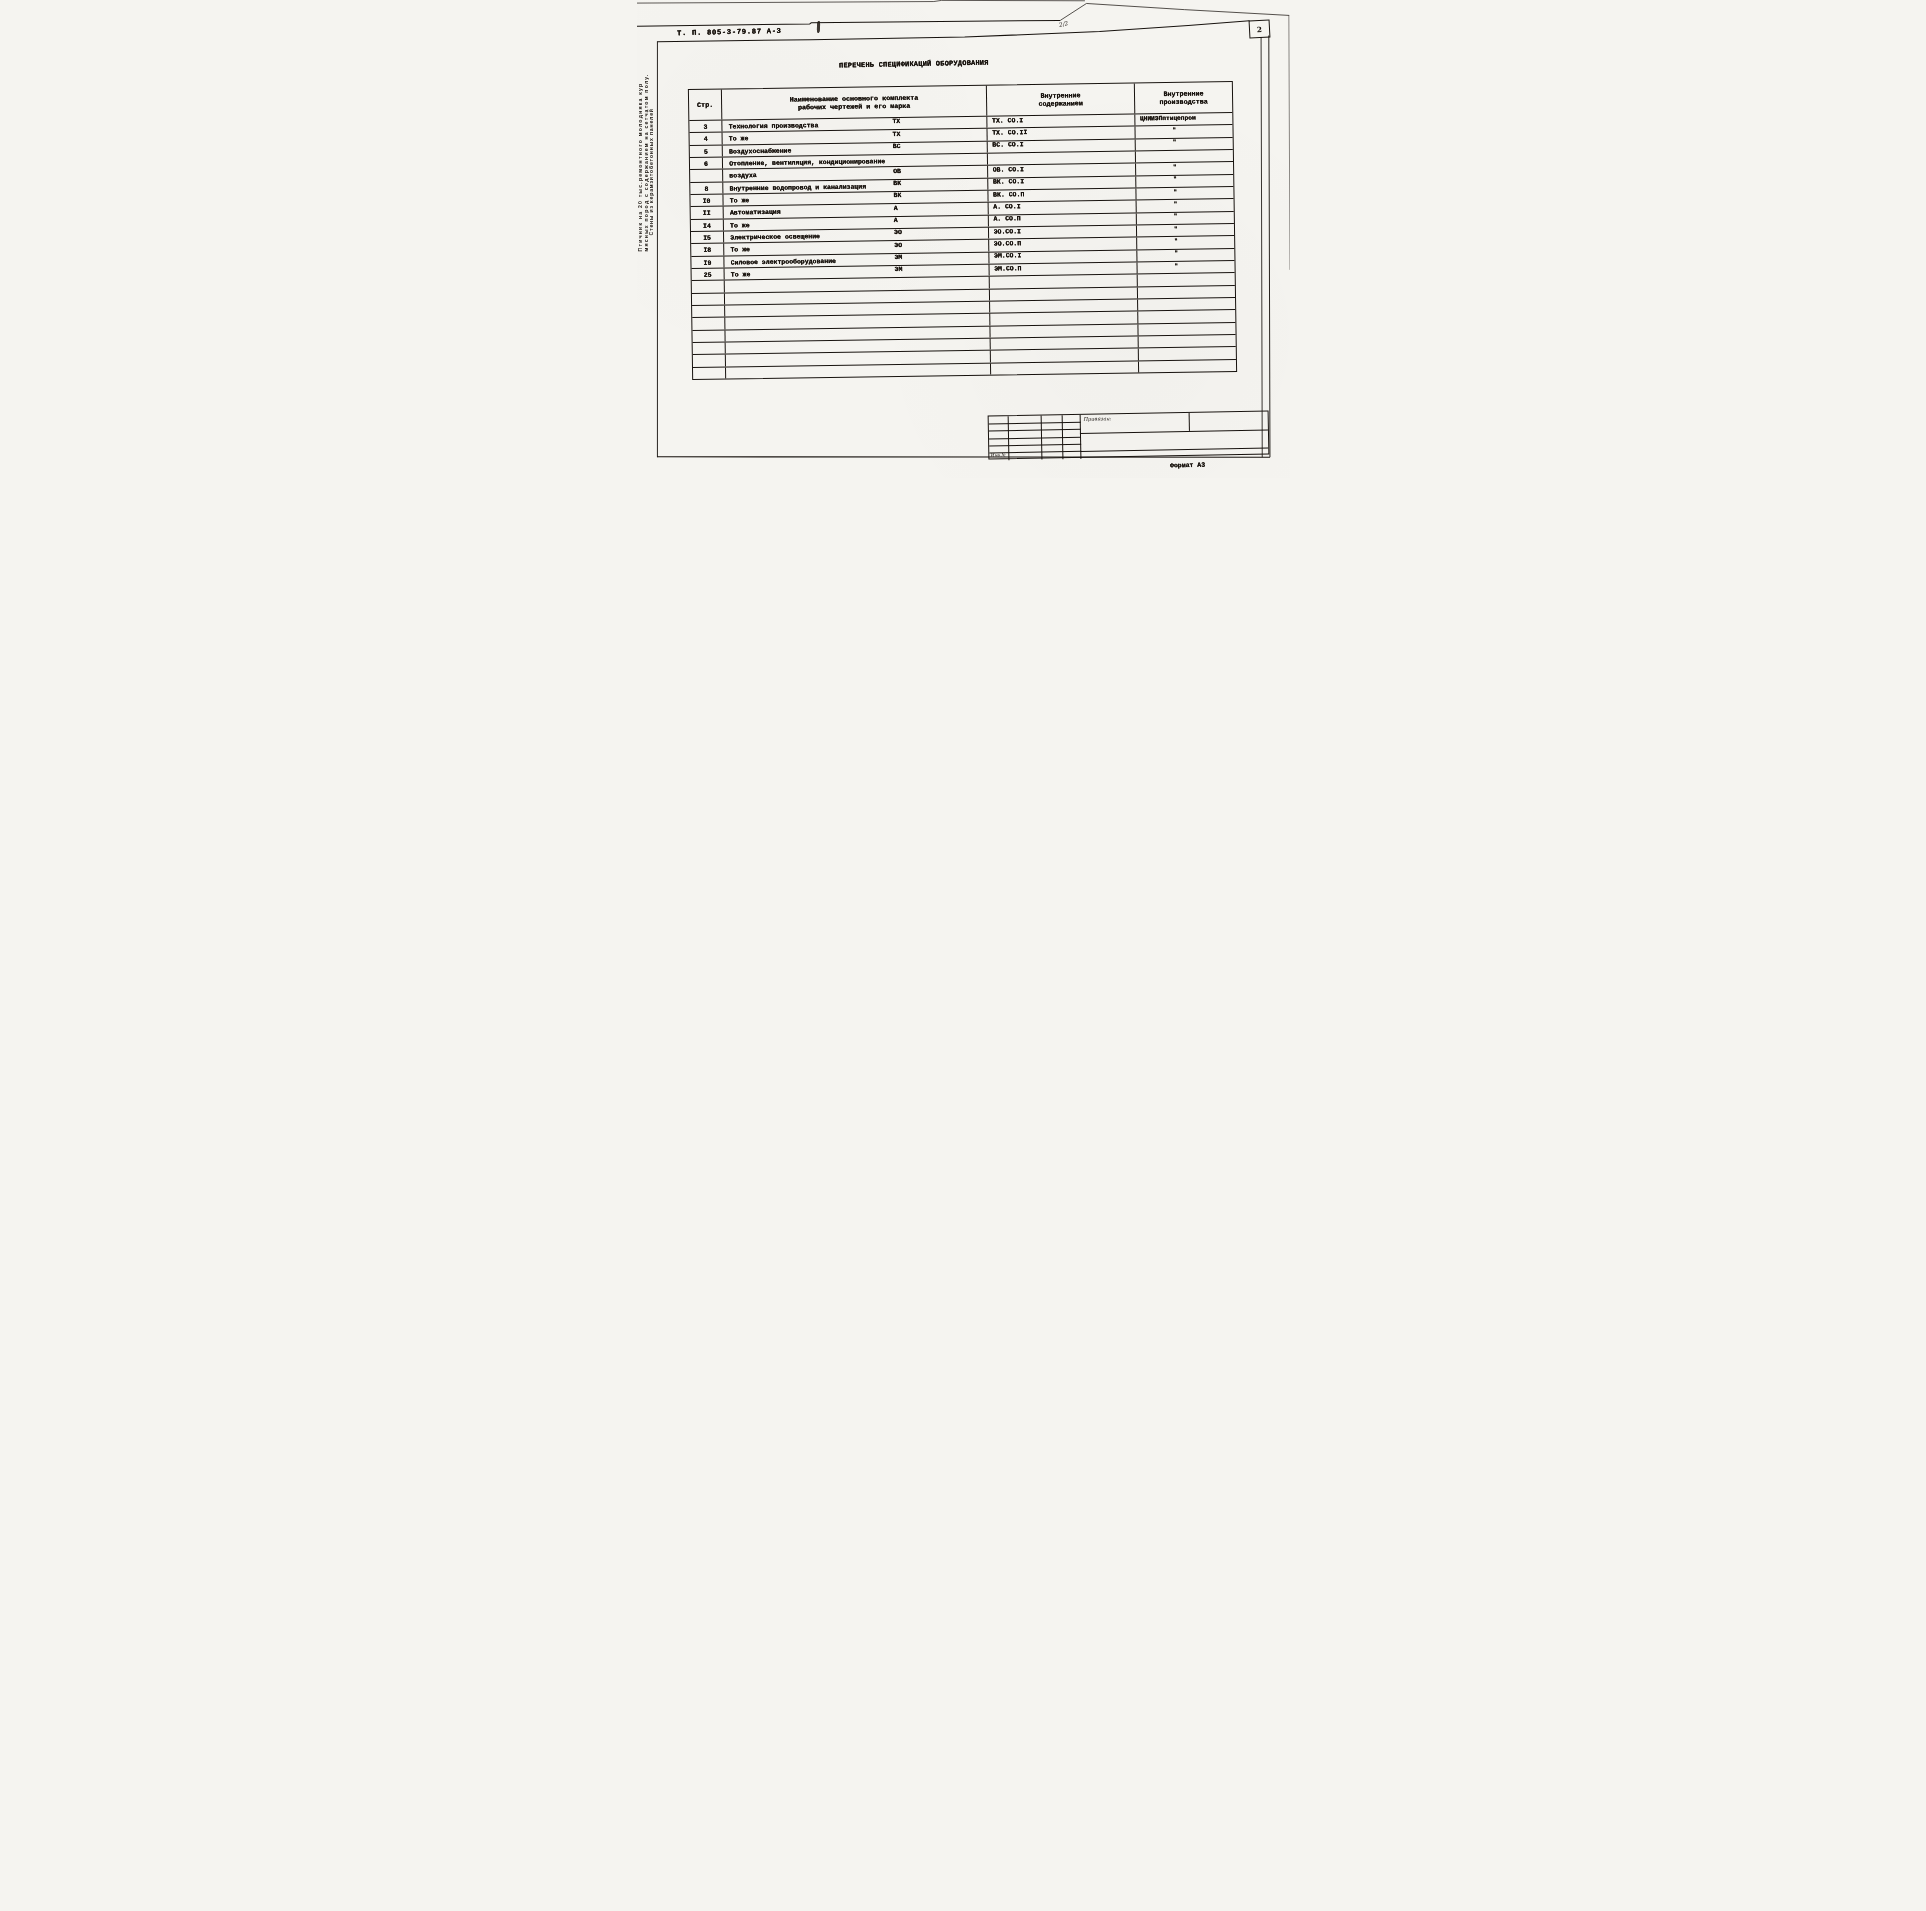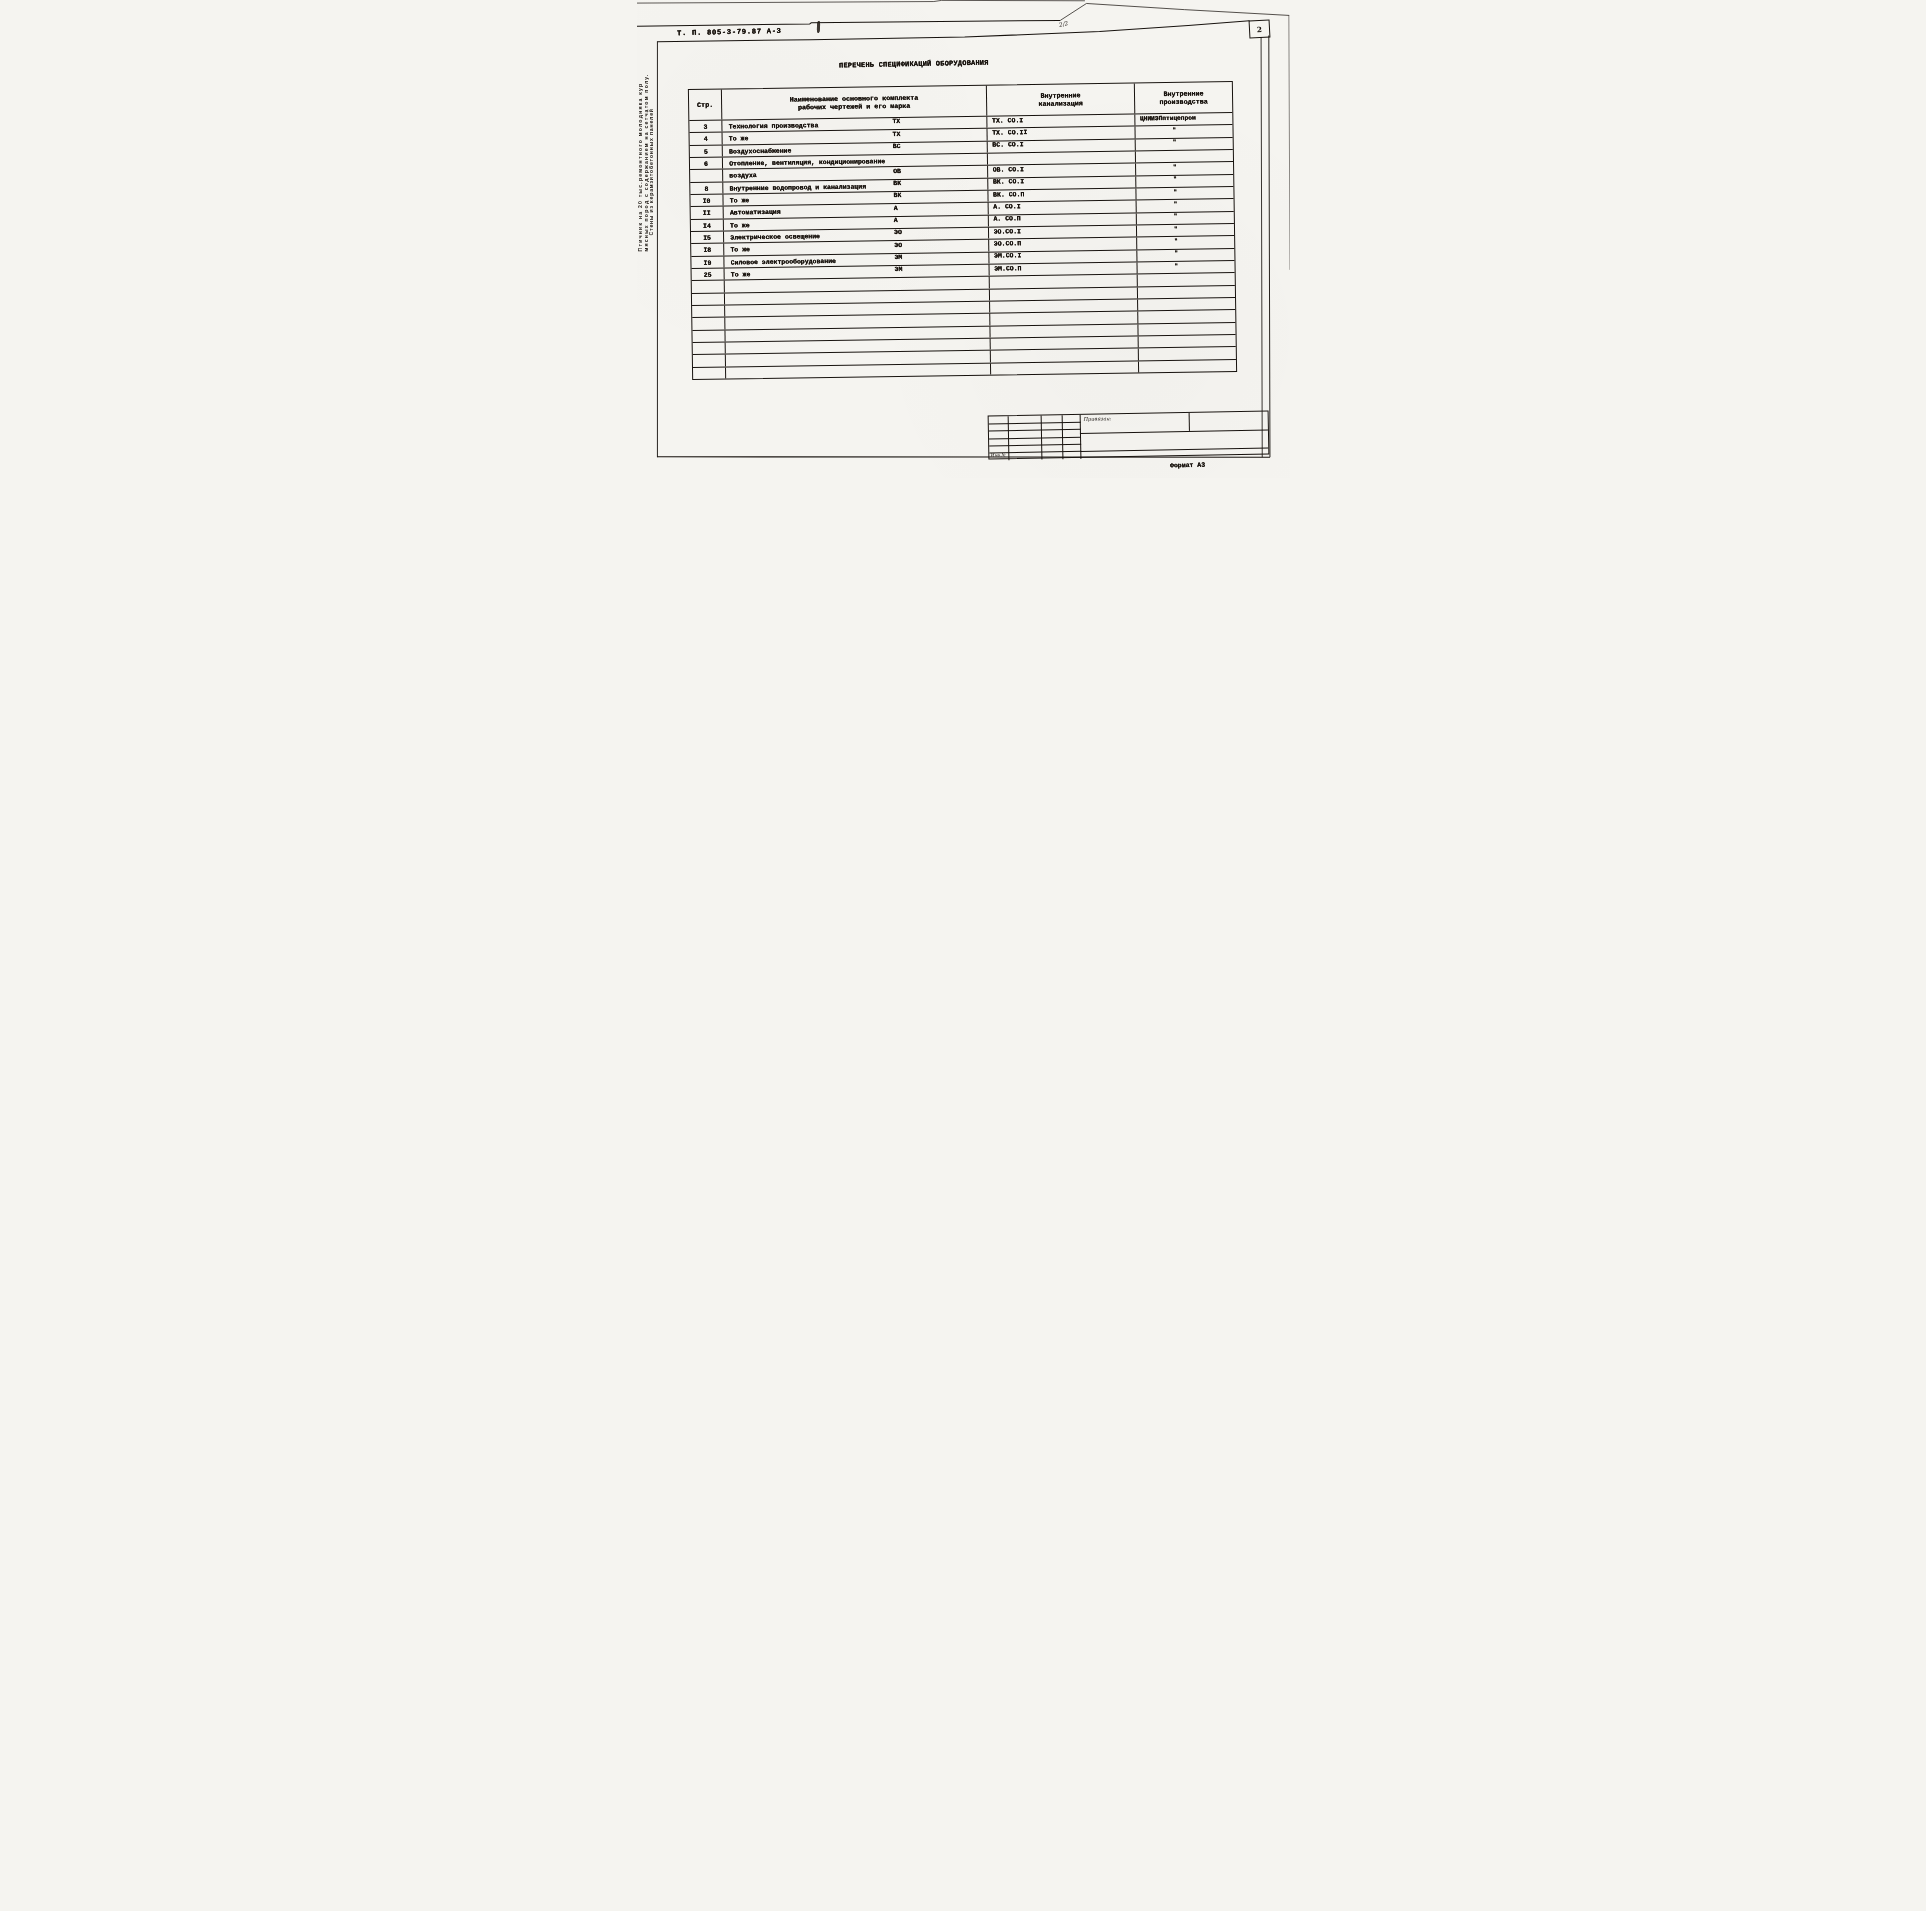--- a/index.html
+++ b/index.html
@@ -115,21 +115,21 @@
     <div class="t-head typed">
       <div class="c c-page">
         <span>Стр.</span>
       </div>
       <div class="c c-name">
         <span>Наименование основного комплекта</span>
         <span>рабочих чертежей и его марка</span>
       </div>
       <div class="c c-spec">
         <span>Внутренние</span>
-        <span>канализация</span>
+        <span>содержанием</span>
       </div>
       <div class="c c-org">
         <span>Внутренние</span>
         <span>производства</span>
       </div>
     </div>
     <div class="t-body typed" id="t-body">
         <div class="t-row">
           <div class="c c-page">
             <span class="pg">3</span>

